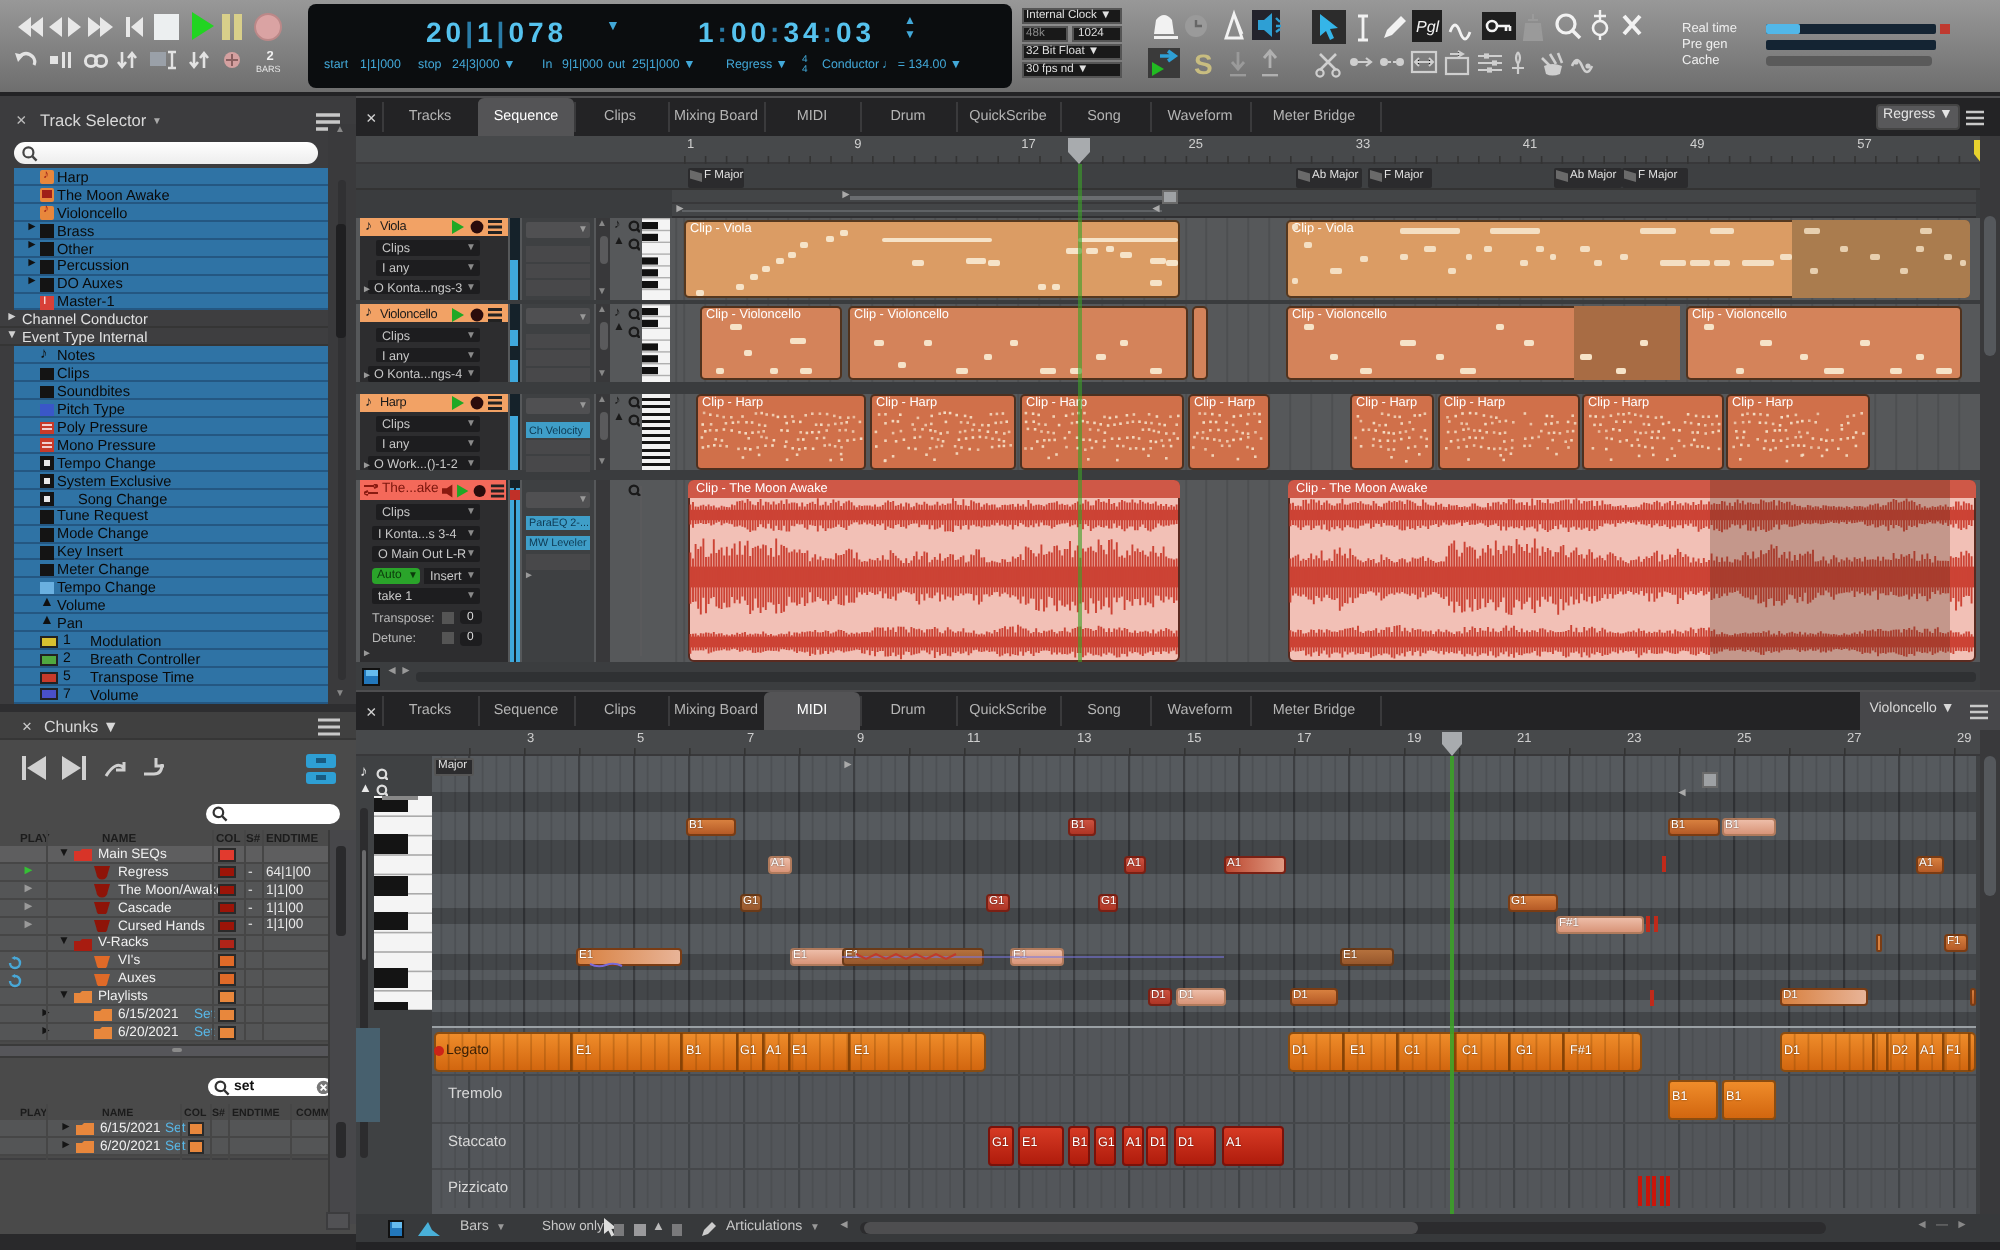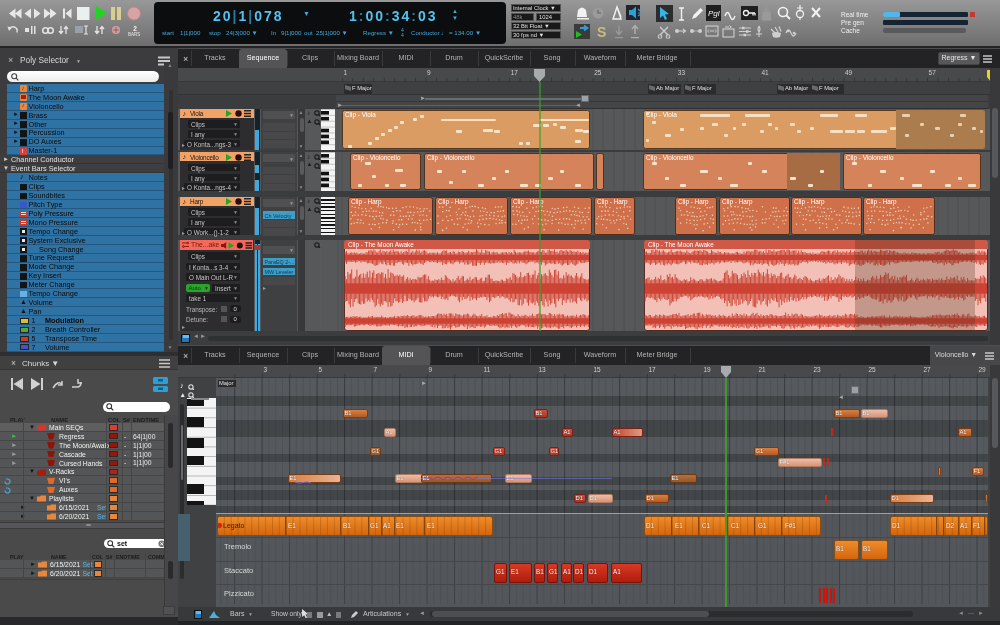--- a/index.html
+++ b/index.html
@@ -125,21 +125,21 @@
 <div style="position:absolute;left:841px;top:11px;font-size:6.5px;color:#f0f0f0;line-height:7.5px;white-space:nowrap;">Real time</div>
 <div style="position:absolute;left:841px;top:19px;font-size:6.5px;color:#f0f0f0;line-height:7.5px;white-space:nowrap;">Pre gen</div>
 <div style="position:absolute;left:841px;top:27px;font-size:6.5px;color:#f0f0f0;line-height:7.5px;white-space:nowrap;">Cache</div>
 <div style="position:absolute;left:883px;top:11.5px;width:85px;height:5.5px;background:#142433;border-radius:1px;"></div>
 <div style="position:absolute;left:883px;top:11.5px;width:17px;height:5.5px;background:#52b7e8;border-radius:1px;"></div>
 <div style="position:absolute;left:883px;top:19.5px;width:85px;height:5.5px;background:#142433;border-radius:1px;"></div>
 <div style="position:absolute;left:883px;top:27.5px;width:83px;height:5px;background:#5a5a5a;border-radius:2px;"></div>
 <div style="position:absolute;left:970px;top:12px;width:4.5px;height:5px;background:#c03a30;"></div>
 <div style="position:absolute;left:0px;top:48px;width:178px;height:304px;background:#3c3c3e;"></div>
 <div style="position:absolute;left:8px;top:55px;font-size:9px;color:#bbbbbb;line-height:10px;white-space:nowrap;">×</div>
-<div style="position:absolute;left:20px;top:56px;font-size:8.3px;color:#d8d8d8;line-height:9.3px;white-space:nowrap;">Poly Selector</div>
+<div style="position:absolute;left:20px;top:56px;font-size:8.3px;color:#d8d8d8;line-height:9.3px;white-space:nowrap;">Track Selector</div>
 <div style="position:absolute;left:76px;top:57.5px;font-size:5px;color:#aaa;line-height:6px;white-space:nowrap;">▼</div>
 <svg style="position:absolute;left:158px;top:56px;width:12px;height:10px;" viewBox="0 0 12 10">
     <path d="M0 1.5 h12 M0 5 h12 M0 8.5 h12" stroke="#c8c8c8" stroke-width="1.8"></path>
   </svg>
 <div style="position:absolute;left:7px;top:71px;width:152px;height:10.5px;background:linear-gradient(#fff,#ededed);border-radius:6px;"></div>
 <svg style="position:absolute;left:11px;top:72.5px;width:8px;height:8px;" viewBox="0 0 8 8">
     <circle cx="3.2" cy="3.2" r="2.5" stroke="#444" stroke-width="1.1" fill="none"></circle>
     <path d="M5.2 5.2 l2.1 2.1" stroke="#444" stroke-width="1.2"></path>
   </svg>
 <div style="position:absolute;left:7px;top:84px;width:157px;height:268px;background:#2f73a5;"></div>
@@ -175,21 +175,21 @@
 <div style="position:absolute;left:7px;top:154.44px;width:157px;height:1px;background:rgba(25,60,95,0.5);"></div>
 <div style="position:absolute;left:20px;top:147.51px;width:7px;height:7px;background:#d84038;border-radius:1px;"></div>
 <div style="position:absolute;left:20px;top:147.51px;width:7px;height:7px;background:#d84038;"></div>
 <div style="position:absolute;left:21.6px;top:147.70999999999998px;font-size:5.5px;color:#fff;line-height:6.5px;white-space:nowrap;">I</div>
 <div style="position:absolute;left:28.5px;top:147.31px;font-size:7.3px;color:#0a0a0a;line-height:8.3px;white-space:nowrap;">Master-1</div>
 <div style="position:absolute;left:0px;top:155.44px;width:164px;height:8.93px;background:#3e3e40;border-bottom:1px solid #353535;"></div>
 <div style="position:absolute;left:3px;top:156.04px;font-size:6px;color:#cfcfcf;line-height:7px;white-space:nowrap;">►</div>
 <div style="position:absolute;left:11px;top:156.24px;font-size:7.3px;color:#e2e2e2;line-height:8.3px;white-space:nowrap;">Channel Conductor</div>
 <div style="position:absolute;left:0px;top:164.37px;width:164px;height:8.93px;background:#3e3e40;border-bottom:1px solid #353535;"></div>
 <div style="position:absolute;left:3px;top:164.97px;font-size:6px;color:#cfcfcf;line-height:7px;white-space:nowrap;">▼</div>
-<div style="position:absolute;left:11px;top:165.17000000000002px;font-size:7.3px;color:#e2e2e2;line-height:8.3px;white-space:nowrap;">Event Bars Selector</div>
+<div style="position:absolute;left:11px;top:165.17000000000002px;font-size:7.3px;color:#e2e2e2;line-height:8.3px;white-space:nowrap;">Event Type Internal</div>
 <div style="position:absolute;left:7px;top:181.23000000000002px;width:157px;height:1px;background:rgba(25,60,95,0.5);"></div>
 <div style="position:absolute;left:20px;top:173.3px;font-size:7.5px;color:#101010;line-height:8.5px;white-space:nowrap;">♪</div>
 <div style="position:absolute;left:28.5px;top:174.10000000000002px;font-size:7.3px;color:#0a0a0a;line-height:8.3px;white-space:nowrap;">Notes</div>
 <div style="position:absolute;left:7px;top:190.16px;width:157px;height:1px;background:rgba(25,60,95,0.5);"></div>
 <div style="position:absolute;left:20px;top:183.73px;width:6.5px;height:6.5px;background:#141414;"></div>
 <div style="position:absolute;left:28.5px;top:183.03px;font-size:7.3px;color:#0a0a0a;line-height:8.3px;white-space:nowrap;">Clips</div>
 <div style="position:absolute;left:7px;top:199.09px;width:157px;height:1px;background:rgba(25,60,95,0.5);"></div>
 <div style="position:absolute;left:20px;top:192.66px;width:6.5px;height:6.5px;background:#141414;"></div>
 <div style="position:absolute;left:28.5px;top:191.96px;font-size:7.3px;color:#0a0a0a;line-height:8.3px;white-space:nowrap;">Soundbites</div>
 <div style="position:absolute;left:7px;top:208.02px;width:157px;height:1px;background:rgba(25,60,95,0.5);"></div>
@@ -234,21 +234,21 @@
 <div style="position:absolute;left:28.5px;top:290.19px;font-size:7.3px;color:#0a0a0a;line-height:8.3px;white-space:nowrap;">Tempo Change</div>
 <div style="position:absolute;left:7px;top:306.25px;width:157px;height:1px;background:rgba(25,60,95,0.5);"></div>
 <div style="position:absolute;left:20px;top:297.82px;font-size:7px;color:#101010;line-height:8px;white-space:nowrap;">▲</div>
 <div style="position:absolute;left:28.5px;top:299.12px;font-size:7.3px;color:#0a0a0a;line-height:8.3px;white-space:nowrap;">Volume</div>
 <div style="position:absolute;left:7px;top:315.18px;width:157px;height:1px;background:rgba(25,60,95,0.5);"></div>
 <div style="position:absolute;left:20px;top:306.75px;font-size:7px;color:#101010;line-height:8px;white-space:nowrap;">▲</div>
 <div style="position:absolute;left:28.5px;top:308.05px;font-size:7.3px;color:#0a0a0a;line-height:8.3px;white-space:nowrap;">Pan</div>
 <div style="position:absolute;left:7px;top:324.11px;width:157px;height:1px;background:rgba(25,60,95,0.5);"></div>
 <div style="position:absolute;left:20px;top:317.68px;width:9px;height:6px;background:#d8c030;border:1px solid #222;"></div>
 <div style="position:absolute;left:31.5px;top:316.98px;font-size:7px;color:#0a0a0a;line-height:8px;white-space:nowrap;">1</div>
-<div style="position:absolute;left:45px;top:316.98px;font-size:7.3px;color:#0a0a0a;line-height:8.3px;white-space:nowrap;font-weight:bold;">Modulation</div>
+<div style="position:absolute;left:45px;top:316.98px;font-size:7.3px;color:#0a0a0a;line-height:8.3px;white-space:nowrap;">Modulation</div>
 <div style="position:absolute;left:7px;top:333.04px;width:157px;height:1px;background:rgba(25,60,95,0.5);"></div>
 <div style="position:absolute;left:20px;top:326.61px;width:9px;height:6px;background:#50a840;border:1px solid #222;"></div>
 <div style="position:absolute;left:31.5px;top:325.91px;font-size:7px;color:#0a0a0a;line-height:8px;white-space:nowrap;">2</div>
 <div style="position:absolute;left:45px;top:325.91px;font-size:7.3px;color:#0a0a0a;line-height:8.3px;white-space:nowrap;">Breath Controller</div>
 <div style="position:absolute;left:7px;top:341.96999999999997px;width:157px;height:1px;background:rgba(25,60,95,0.5);"></div>
 <div style="position:absolute;left:20px;top:335.53999999999996px;width:9px;height:6px;background:#c83a2a;border:1px solid #222;"></div>
 <div style="position:absolute;left:31.5px;top:334.84px;font-size:7px;color:#0a0a0a;line-height:8px;white-space:nowrap;">5</div>
 <div style="position:absolute;left:45px;top:334.84px;font-size:7.3px;color:#0a0a0a;line-height:8.3px;white-space:nowrap;">Transpose Time</div>
 <div style="position:absolute;left:7px;top:350.9px;width:157px;height:1px;background:rgba(25,60,95,0.5);"></div>
 <div style="position:absolute;left:20px;top:344.46999999999997px;width:9px;height:6px;background:#4a50c8;border:1px solid #222;"></div>

